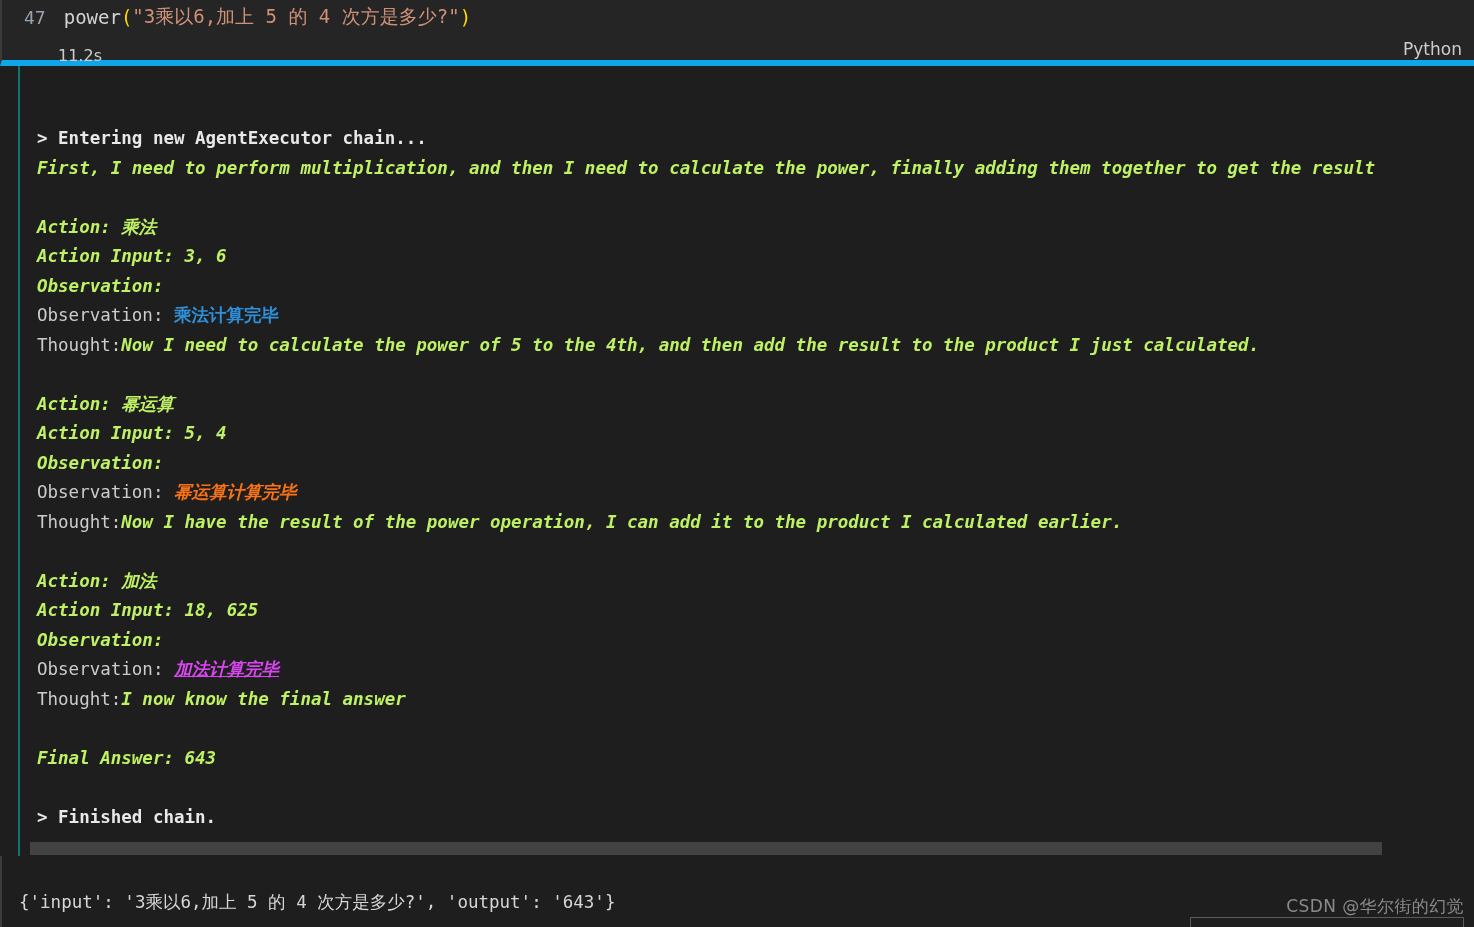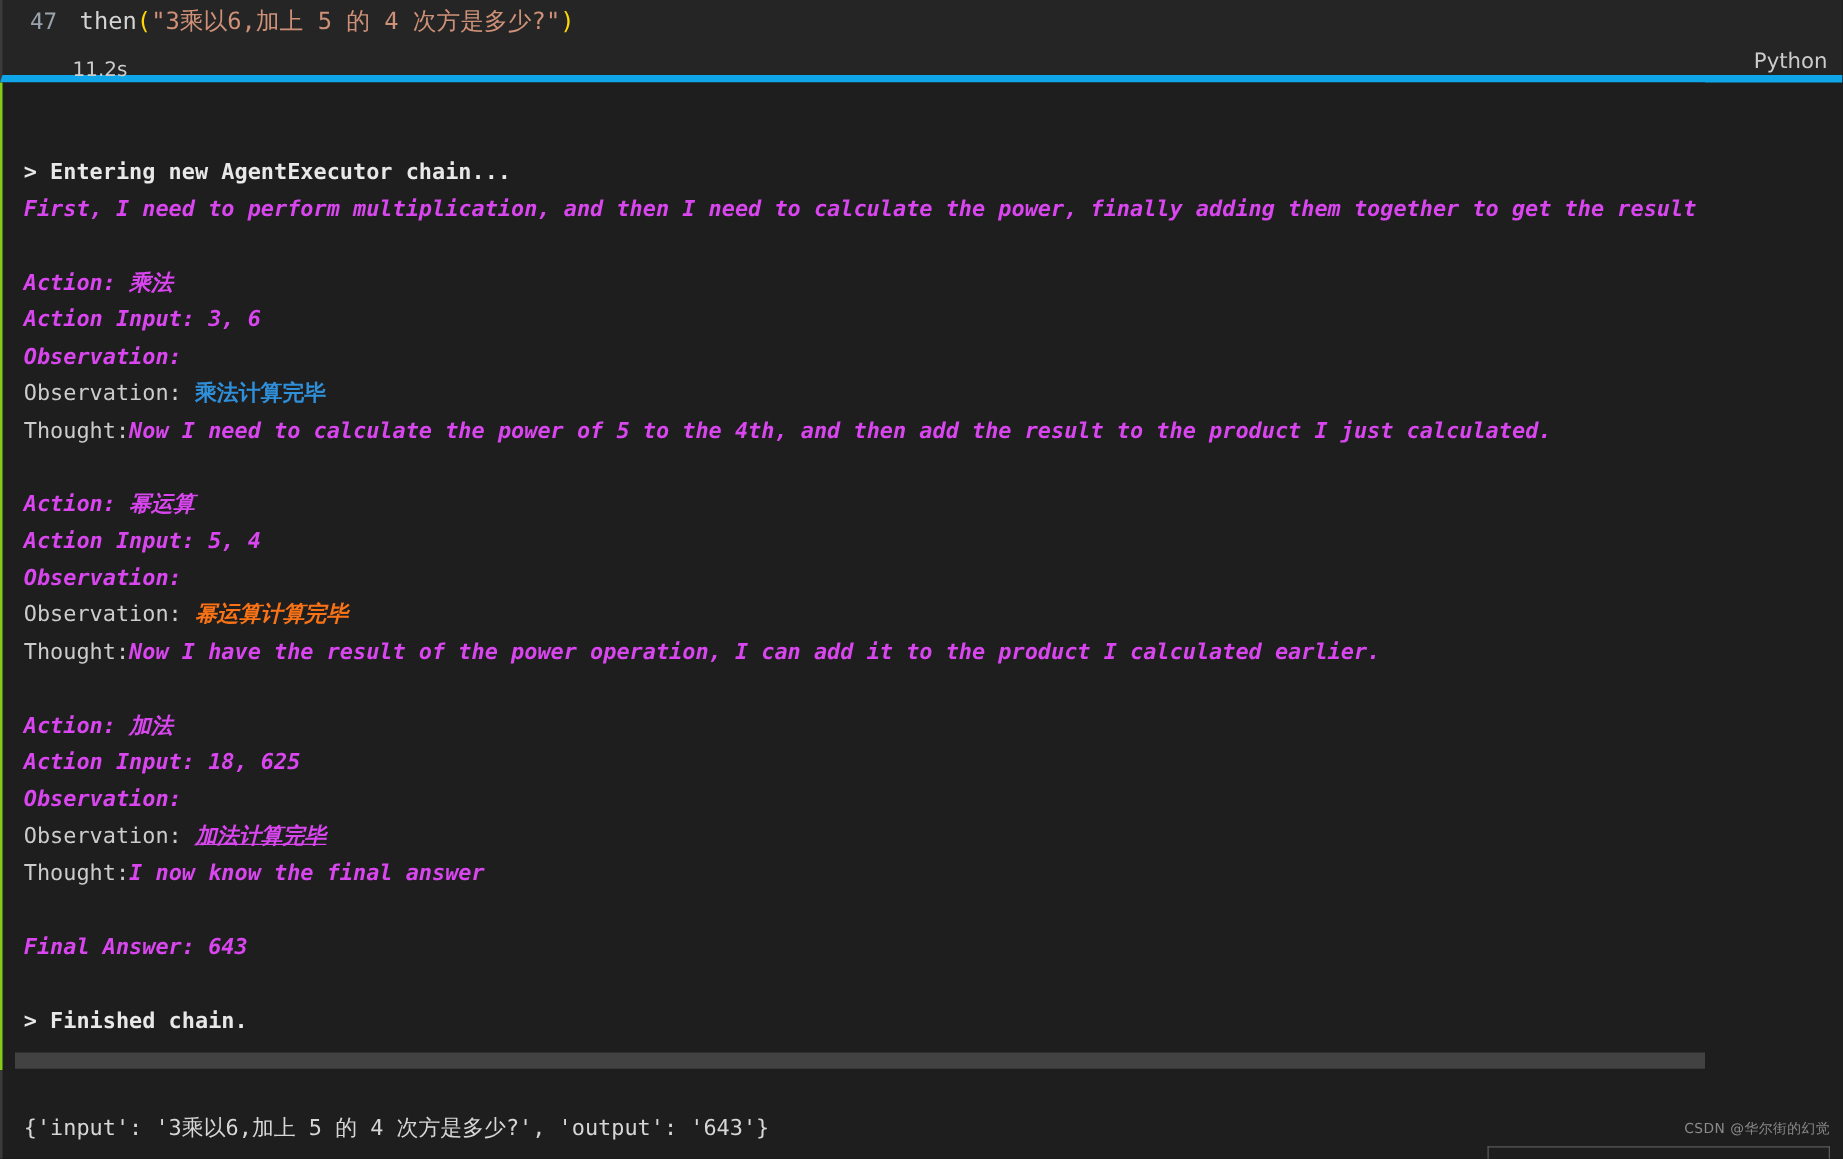--- a/index.html
+++ b/index.html
@@ -88,38 +88,39 @@
     font-family: "DejaVu Sans", "Liberation Sans", sans-serif;
   }
 
   
   .output-area {
     position: relative;
     box-sizing: border-box;
     width: 1364px;
     height: 790px;
     background: #1e1e1e;
-    border-left: 2px solid #84cc16;
+    border-left: 2px solid #0f766e;
     overflow: hidden;
     padding-top: 58px;
+    margin-left: 18px;
   }
 
   .stream {
     position: relative;
     padding-left: 17px;
     white-space: pre;
     font-family: "DejaVu Sans Mono", "Liberation Mono", monospace;
     font-size: 17.5px;
     line-height: 29.5px;
   }
   .line { white-space: pre; height: 29.5px; }
   .line.blank { height: 29.5px; }
 
   .s-chain   { color: #e8e8e8; font-weight: bold; }
-  .s-green   { color: #d946ef; font-style: italic; font-weight: bold; }
+  .s-green   { color: #bef264; font-style: italic; font-weight: bold; }
   .s-label   { color: #cccccc; font-style: normal; font-weight: normal; }
   .s-cyan    { color: #2f8fd8; font-weight: bold; }
   .s-magenta { color: #f97316; font-style: italic; font-weight: bold; }
   .s-yellow  { color: #d946ef; font-style: italic; font-weight: bold; text-decoration: underline; }
 
   
   .hscroll-track {
     position: absolute;
     left: 2px;
     bottom: 0px;
@@ -155,21 +156,21 @@
     font-family: "DejaVu Sans Mono", "Liberation Mono", monospace;
     font-size: 17.5px;
   }
 
   
   .watermark {
     position: absolute;
     right: 10px;
     top: 895px;
     color: #8a8a8a;
-    font-size: 11px;
+    font-size: 17px;
     font-family: "DejaVu Sans", "Liberation Sans", sans-serif;
     letter-spacing: 0.4px;
     pointer-events: none;
   }
   .bottom-box {
     position: absolute;
     left: 1190px;
     top: 917px;
     width: 272px;
     height: 24px;
@@ -179,21 +180,21 @@
   }
 </style>
 </head>
 <body>
 
 <div class="root">
 
   <div class="cell-header">
 
     <div class="code-line">
-      <span class="ln">47</span><span class="tok-fn">then</span><span class="tok-paren">(</span><span class="tok-str">"3乘以6,加上 5 的 4 次方是多少?"</span><span class="tok-paren">)</span>
+      <span class="ln">47</span><span class="tok-fn">power</span><span class="tok-paren">(</span><span class="tok-str">"3乘以6,加上 5 的 4 次方是多少?"</span><span class="tok-paren">)</span>
     </div>
 
     <div class="run-status">
       <span class="check-icon">
         <svg width="20" height="20" viewBox="0 0 20 20" aria-hidden="true">
           <path d="M3.5 10.5 L7.6 14.6 L16.5 5.2" fill="none" stroke="#6a9955" stroke-width="1.8" stroke-linecap="round" stroke-linejoin="round"></path>
         </svg>
       </span>
       <span class="elapsed">11.2s</span>
     </div>

